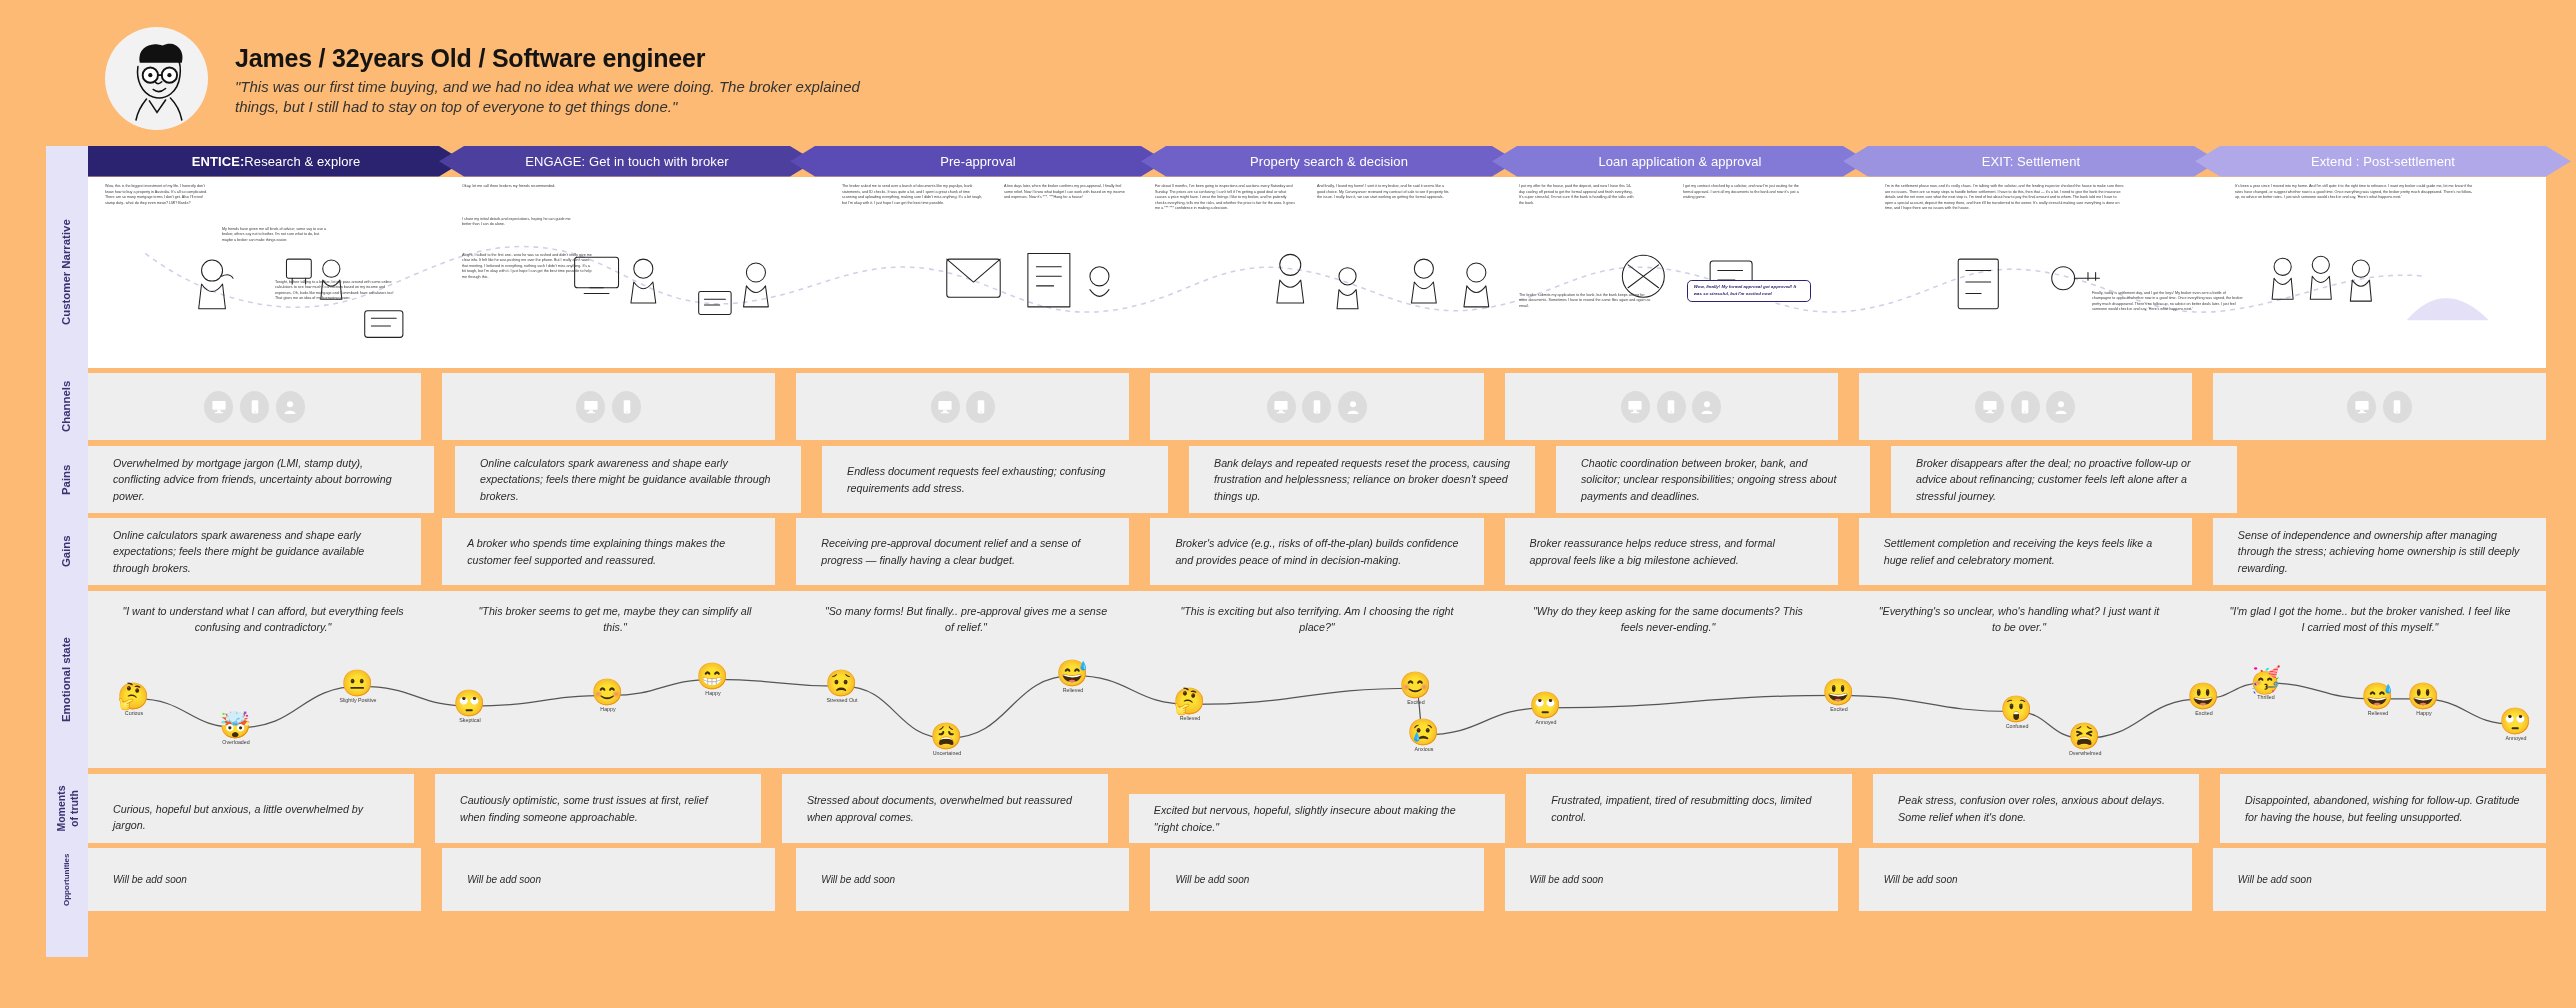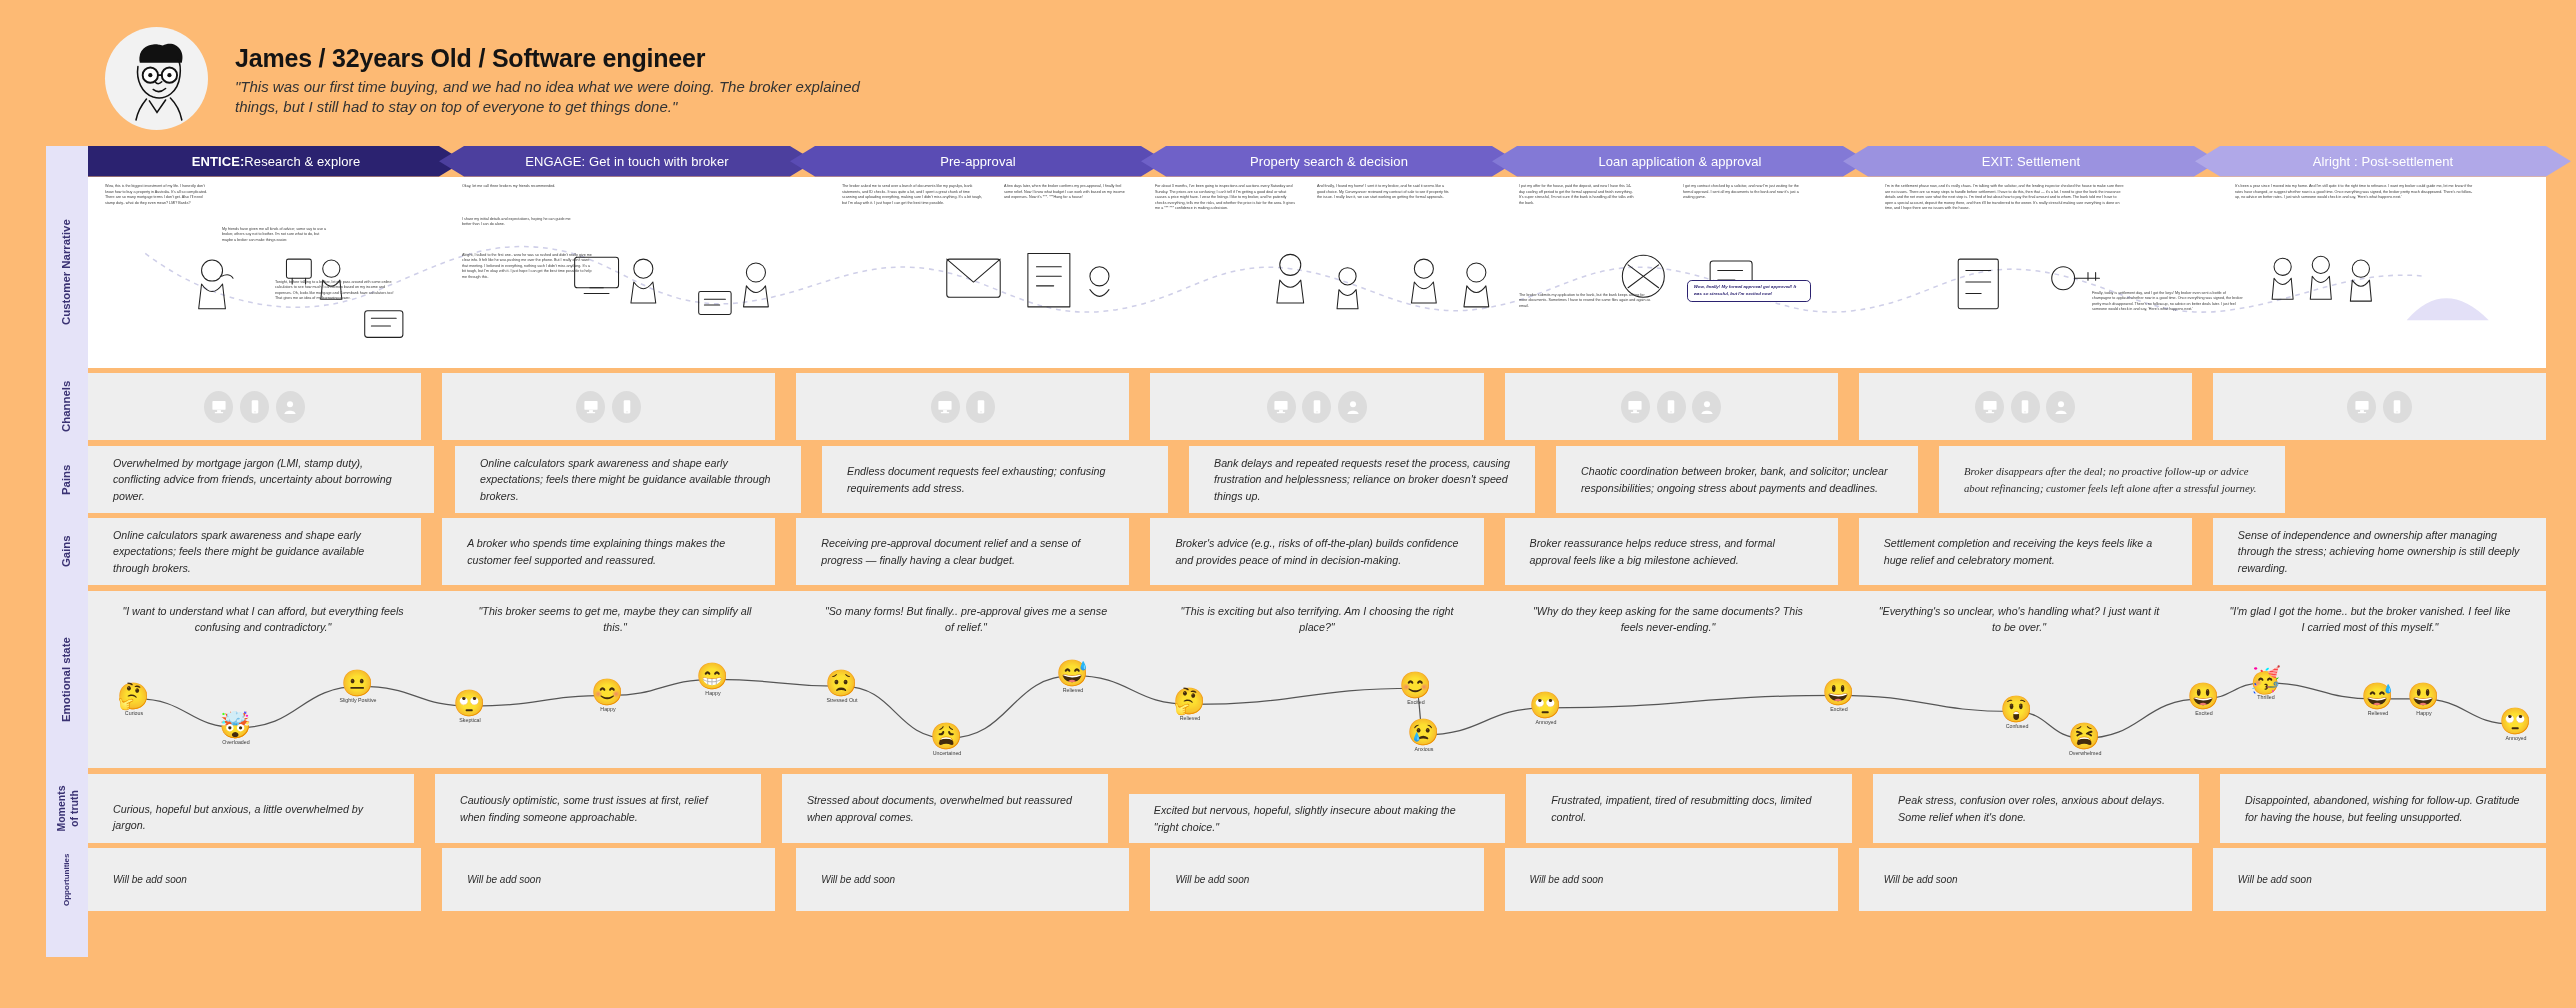--- a/index.html
+++ b/index.html
@@ -186,21 +186,21 @@
           <div class="stage-chev" style="left: 1053px; width: 376px; background: rgb(111, 97, 200); clip-path: polygon(25px 0px, 351px 0px, 376px 50%, 351px 100%, 25px 100%, 0px 50%);">
             <span>Property search &amp; decision</span>
           </div>
           <div class="stage-chev" style="left: 1404px; width: 376px; background: rgb(131, 121, 214); clip-path: polygon(25px 0px, 351px 0px, 376px 50%, 351px 100%, 25px 100%, 0px 50%);">
             <span>Loan application &amp; approval</span>
           </div>
           <div class="stage-chev" style="left: 1755px; width: 376px; background: rgb(155, 146, 224); clip-path: polygon(25px 0px, 351px 0px, 376px 50%, 351px 100%, 25px 100%, 0px 50%);">
             <span>EXIT: Settlement</span>
           </div>
           <div class="stage-chev" style="left: 2107px; width: 376px; background: rgb(176, 168, 232); clip-path: polygon(25px 0px, 351px 0px, 376px 50%, 351px 100%, 25px 100%, 0px 50%);">
-            <span>Alright : Post-settlement</span>
+            <span>Extend : Post-settlement</span>
           </div>
         </div>
 
       <div class="narr-strip">
         <svg width="2458" height="191" viewBox="0 0 2576 200" style="position:absolute;left:0;top:0;">
 
           <path d="M60 80 C140 140, 230 150, 300 120 C370 92, 420 60, 500 78 C560 92, 600 140, 680 132
                    C760 124, 800 86, 880 96 C950 106, 990 150, 1070 140 C1150 130, 1180 86, 1260 96
                    C1340 106, 1380 150, 1460 138 C1540 126, 1570 86, 1650 96 C1730 106, 1770 150, 1850 140
                    C1930 130, 1960 88, 2040 98 C2120 108, 2160 150, 2240 140 C2320 130, 2370 96, 2450 104" fill="none" stroke="#cfcfe8" stroke-width="1.6" stroke-dasharray="5 5"></path>
@@ -438,24 +438,24 @@
           </div>
           <div class="cell " style="width: 346px;">
             <p>Online calculators spark awareness and shape early expectations; feels there might be guidance available through brokers.</p>
           </div>
           <div class="cell " style="width: 346px;">
             <p>Endless document requests feel exhausting; confusing requirements add stress.</p>
           </div>
           <div class="cell " style="width: 346px;">
             <p>Bank delays and repeated requests reset the process, causing frustration and helplessness; reliance on broker doesn't speed things up.</p>
           </div>
-          <div class="cell " style="width: 362px;">
+          <div class="cell " style="width: 314px;">
             <p>Chaotic coordination between broker, bank, and solicitor; unclear responsibilities; ongoing stress about payments and deadlines.</p>
           </div>
-          <div class="cell " style="width: 346px; font-family: Liberation Serif, serif;">
+          <div class="cell " style="width: 346px;">
             <p>Broker disappears after the deal; no proactive follow-up or advice about refinancing; customer feels left alone after a stressful journey.</p>
           </div>
         </div>
 
       <div class="cellrow" id="gains-row" style="top:372px;height:67px;">
           <div class="cell " style="width: 346px;">
             <p>Online calculators spark awareness and shape early expectations; feels there might be guidance available through brokers.</p>
           </div>
           <div class="cell " style="width: 346px;">
             <p>A broker who spends time explaining things makes the customer feel supported and reassured.</p>

